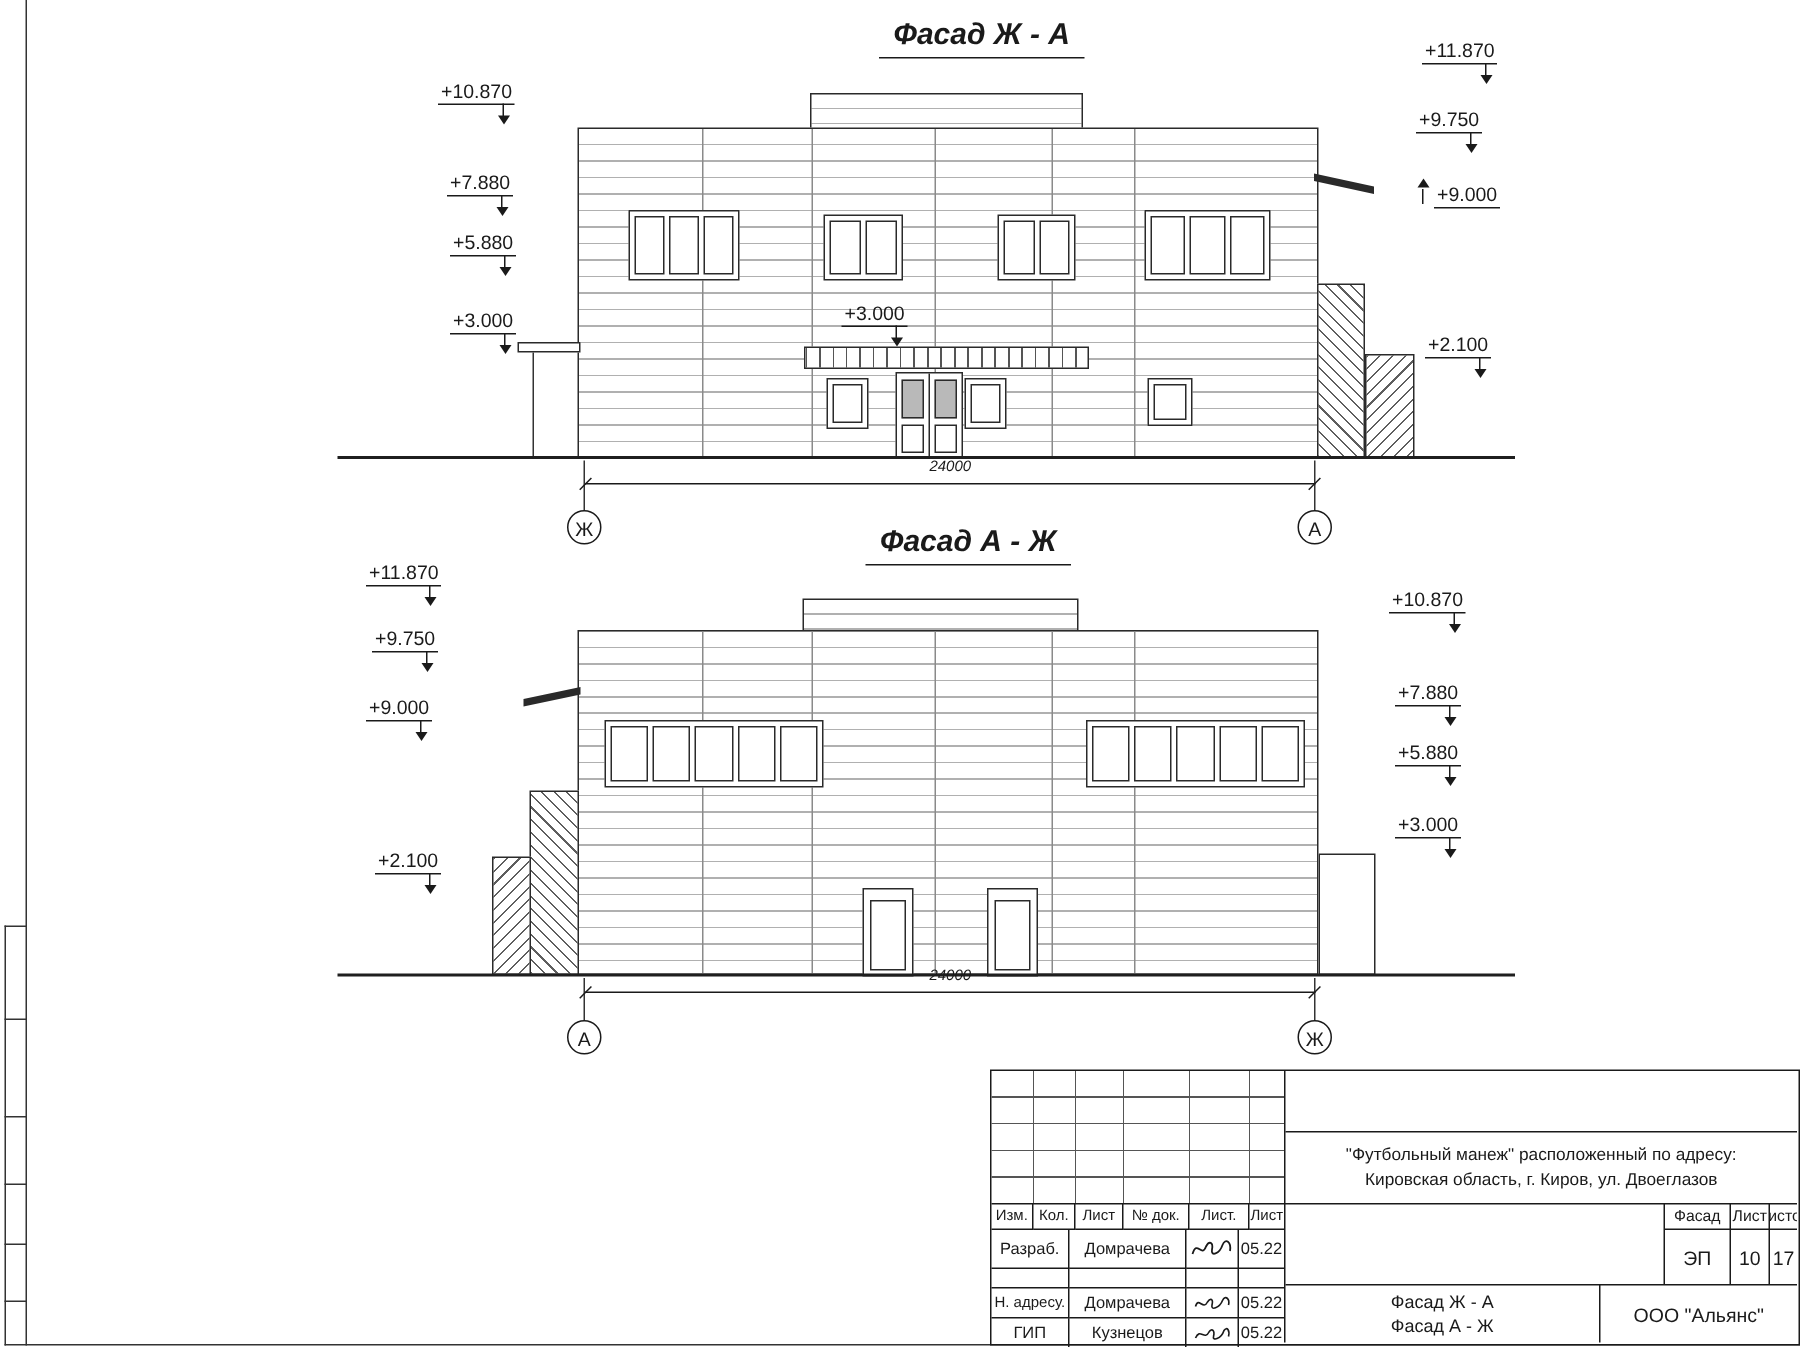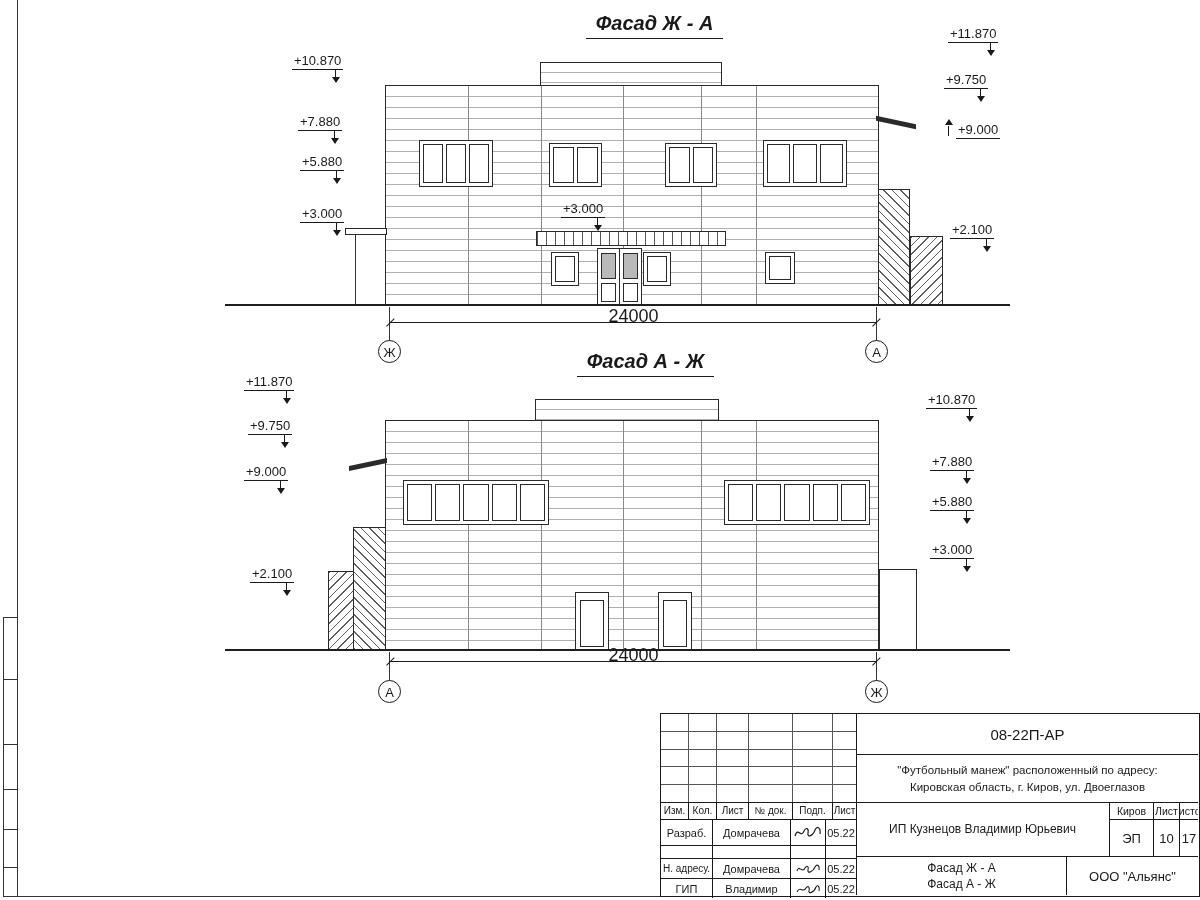--- a/index.html
+++ b/index.html
@@ -45,21 +45,21 @@
   .elev .val { display:inline-block; border-bottom:1.3px solid #1a1a1a; padding:0 2px 1px; }
   .elev .arr { position:absolute; top:calc(100% - 1px); right:2px; width:12px; height:15px; }
   .elev .arr::before { content:""; position:absolute; right:5px; top:0; width:1.3px; height:9px; background:#1a1a1a; }
   .elev .arr::after { content:""; position:absolute; right:1.5px; top:8px; width:0; height:0; border:4px solid transparent; border-top:6px solid #1a1a1a; }
   .elev.up .arr { right:auto; left:-13px; top:0; }
   .elev.up .arr::before { right:auto; left:5px; top:4px; height:10px; }
   .elev.up .arr::after { right:auto; left:1.5px; top:-3px; border:4px solid transparent; border-bottom:6px solid #1a1a1a; border-top:none; }
 
   .dim { position:absolute; height:1.3px; background:#1a1a1a; }
   .dtick { position:absolute; width:11px; height:1.4px; background:#1a1a1a; transform:rotate(-45deg); top:-0.5px; }
-  .dimlabel { position:absolute; text-align:center; font-size:18px; }
+  .dimlabel { position:absolute; text-align:center; font-size:10px;font-style:italic; }
   .axis-circle { position:absolute; width:23px; height:23px; border:1.3px solid #1a1a1a; border-radius:50%; text-align:center; line-height:23px; font-size:13px; background:#fff; }
 
   #tblock { position:absolute; left:660px; top:713px; width:540px; height:184px; border:1.8px solid #1a1a1a; font-size:11px; }
   .tb-v { position:absolute; width:1.3px; background:#1a1a1a; }
   .tb-h { position:absolute; height:1.3px; background:#1a1a1a; }
   .tb-cell { position:absolute; display:flex; align-items:center; justify-content:center; text-align:center; overflow:hidden; }
   .tb-row { position:absolute; left:0; display:flex; }
   .tb-row .c { display:flex; align-items:center; justify-content:center; text-align:center;
                border-right:1.3px solid #1a1a1a; border-bottom:1.3px solid #1a1a1a; overflow:hidden; }
   .tb-row .c.last { border-right:none; }
@@ -245,21 +245,21 @@
     <div class="tb-h" style="left:0;top:88px;width:537px"></div>
     <div class="tb-h" style="left:196px;top:142px;width:341px"></div>
     <div class="tb-v" style="left:405px;top:142px;height:39px"></div>
     <div class="tb-v" style="left:448px;top:88px;height:54px"></div>
 
     <div class="tb-row hdr10" style="top:88px;width:195px;height:18px">
       <div class="c" style="width:28px">Изм.</div>
       <div class="c" style="width:28px">Кол.</div>
       <div class="c" style="width:32px">Лист</div>
       <div class="c" style="width:44px">№ док.</div>
-      <div class="c" style="width:40px">Подп.</div>
+      <div class="c" style="width:40px">Лист.</div>
       <div class="c last" style="width:23px">Лист</div>
     </div>
 
     <div class="tb-row" style="top:106px;width:195px;height:26px">
       <div class="c" style="width:52px">Разраб.</div>
       <div class="c" style="width:78px">Домрачева</div>
       <div class="c" style="width:35px">
         <svg class="sig" width="30" height="20" viewBox="0 0 30 20">
           <path d="M2 13 C5 3,8 16,11 8 C13 4,16 5,15 10 C14 15,20 13,22 7 C24 2,28 5,27 11" fill="none" stroke="#1a1a1a" stroke-width="1.2"></path>
         </svg>
@@ -280,40 +280,38 @@
       <div class="c" style="width:35px">
         <svg class="sig" width="26" height="14" viewBox="0 0 26 14">
           <path d="M2 9 C4 2,7 12,10 6 C12 3,14 4,13 8 C12 12,18 10,20 5 C22 1,25 4,24 8" fill="none" stroke="#1a1a1a" stroke-width="1.1"></path>
         </svg>
       </div>
       <div class="c last" style="width:30px">05.22</div>
     </div>
 
     <div class="tb-row lastrow" style="top:165px;width:195px;height:19px">
       <div class="c" style="width:52px">ГИП</div>
-      <div class="c" style="width:78px">Владимир</div>
+      <div class="c" style="width:78px">Кузнецов</div>
       <div class="c" style="width:35px">
         <svg class="sig" width="26" height="14" viewBox="0 0 26 14">
           <path d="M2 10 C5 3,8 12,11 6 C13 3,15 5,14 9 C13 12,19 11,21 5 C23 2,25 5,24 9" fill="none" stroke="#1a1a1a" stroke-width="1.1"></path>
         </svg>
       </div>
       <div class="c last" style="width:30px">05.22</div>
     </div>
 
-    <div class="tb-cell" style="left:196px;top:0;width:341px;height:40px;font-size:15px">08-22П-АР</div>
 
     <div class="tb-cell" style="left:196px;top:41px;width:341px;height:47px;flex-direction:column;font-size:11.5px;line-height:1.4">
       <div>"Футбольный манеж" расположенный по адресу:</div>
       <div>Кировская область, г. Киров, ул. Двоеглазов</div>
     </div>
 
-    <div class="tb-cell" style="left:196px;top:89px;width:251px;height:52px;font-size:12px">ИП Кузнецов Владимир Юрьевич</div>
 
     <div class="tb-row" style="left:449px;top:88px;width:88px;height:18px;font-size:10.5px">
-      <div class="c" style="width:44px">Киров</div>
+      <div class="c" style="width:44px">Фасад</div>
       <div class="c" style="width:26px">Лист</div>
       <div class="c last" style="width:18px">Листов</div>
     </div>
     <div class="tb-row lastrow" style="left:449px;top:106px;width:88px;height:36px;font-size:13px">
       <div class="c" style="width:44px">ЭП</div>
       <div class="c" style="width:26px">10</div>
       <div class="c last" style="width:18px">17</div>
     </div>
 
     <div class="tb-cell" style="left:196px;top:143px;width:209px;height:38px;flex-direction:column;font-size:12px;line-height:1.35">

